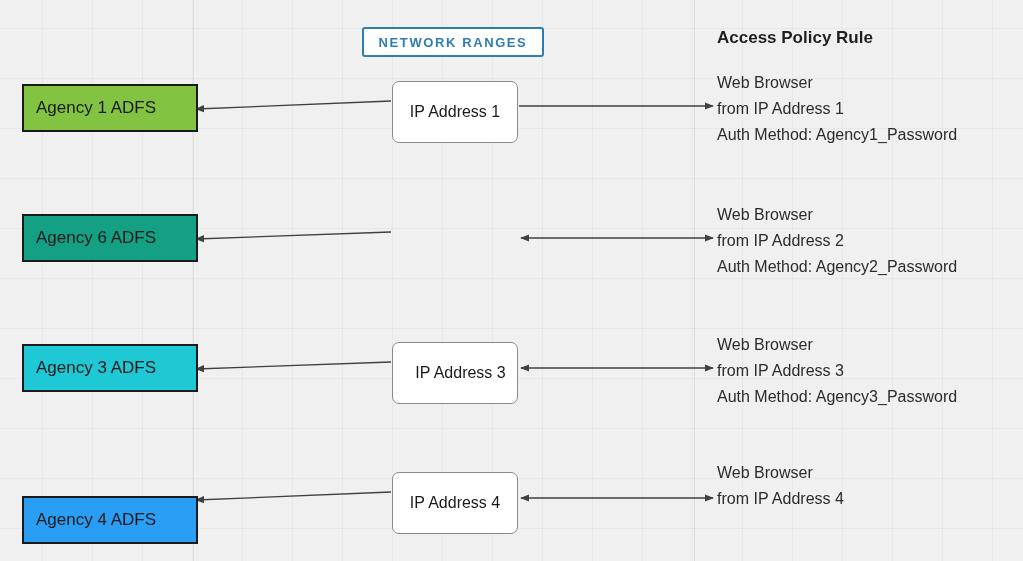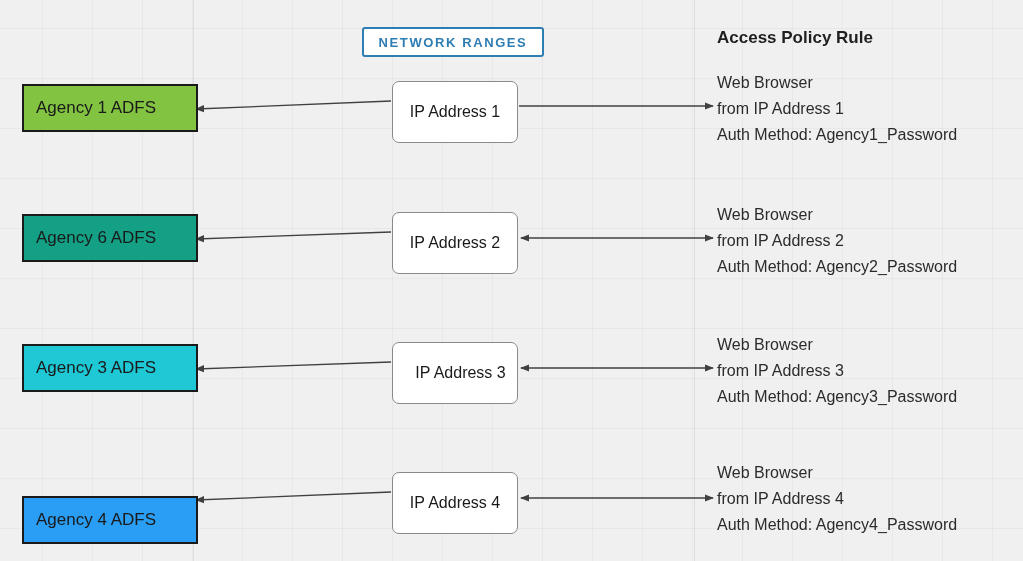--- a/index.html
+++ b/index.html
@@ -183,23 +183,20 @@
   </div>
   <div class="policy-block" style="top:70px;">
     <div>Web Browser</div>
     <div>from IP Address 1</div>
     <div>Auth Method: Agency1_Password</div>
   </div>
 
   <div class="agency-box" style="top:214px; background:#13a085;">
     <span>Agency 6 ADFS</span>
   </div>
-  <div class="ip-box" style="top:212px;">
-    <span>IP Address 2</span>
-  </div>
   <div class="policy-block" style="top:202px;">
     <div>Web Browser</div>
     <div>from IP Address 2</div>
     <div>Auth Method: Agency2_Password</div>
   </div>
 
   <div class="agency-box" style="top:344px; background:#1ec8d5;">
     <span>Agency 3 ADFS</span>
   </div>
   <div class="ip-box" style="top:342px;padding-left:11px;">
@@ -213,16 +210,15 @@
 
   <div class="agency-box" style="top:484px; background:#2a9df4;margin-top:12px;">
     <span>Agency 4 ADFS</span>
   </div>
   <div class="ip-box" style="top:472px;">
     <span>IP Address 4</span>
   </div>
   <div class="policy-block" style="top:460px;">
     <div>Web Browser</div>
     <div>from IP Address 4</div>
-    <div>Auth Method: Agency4_Password</div>
   </div>
 
 </div>
 
 </body></html>

